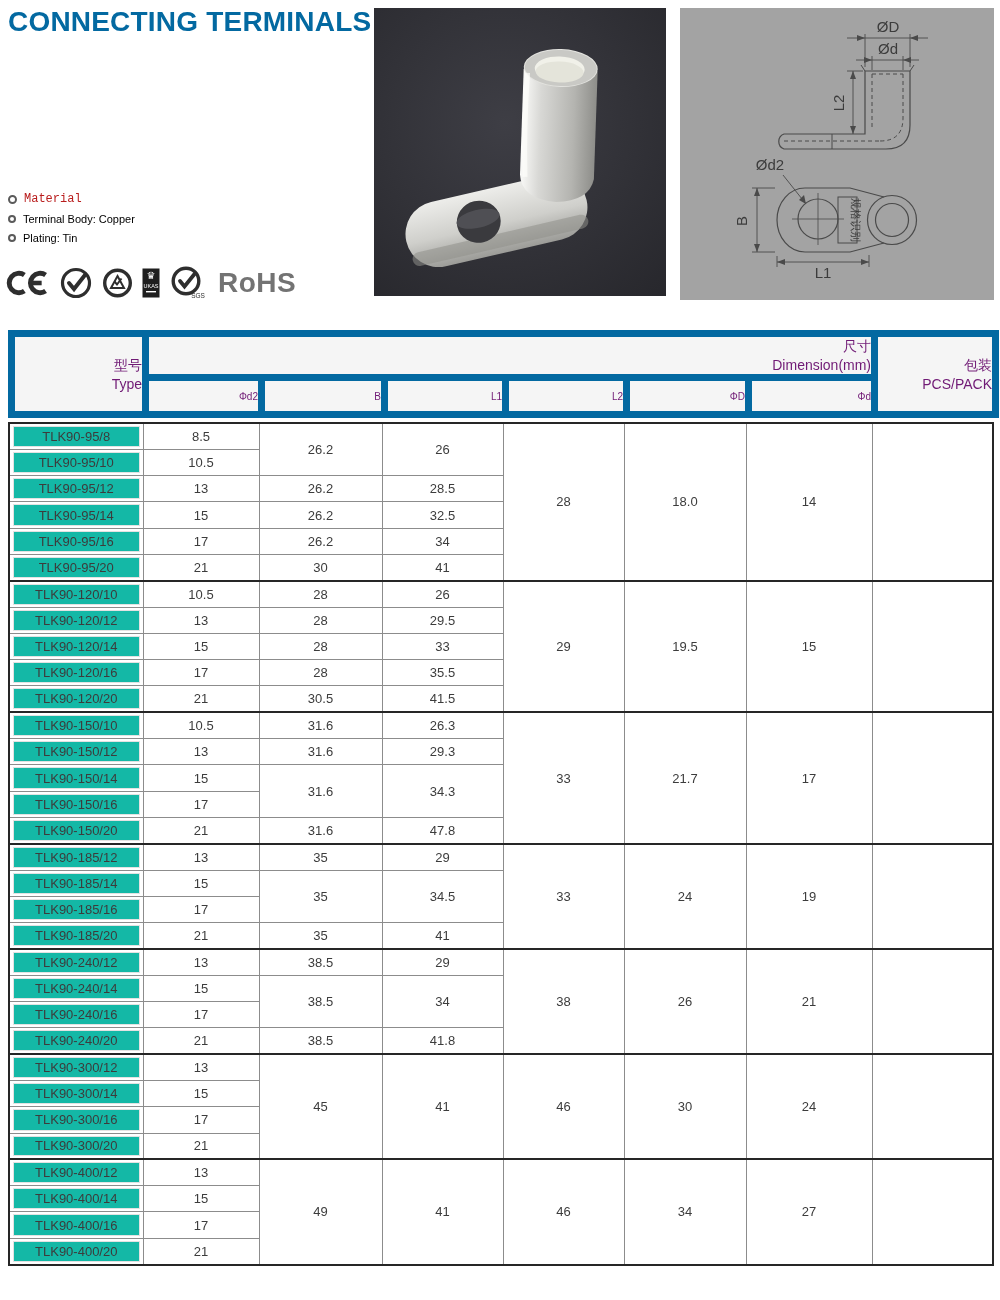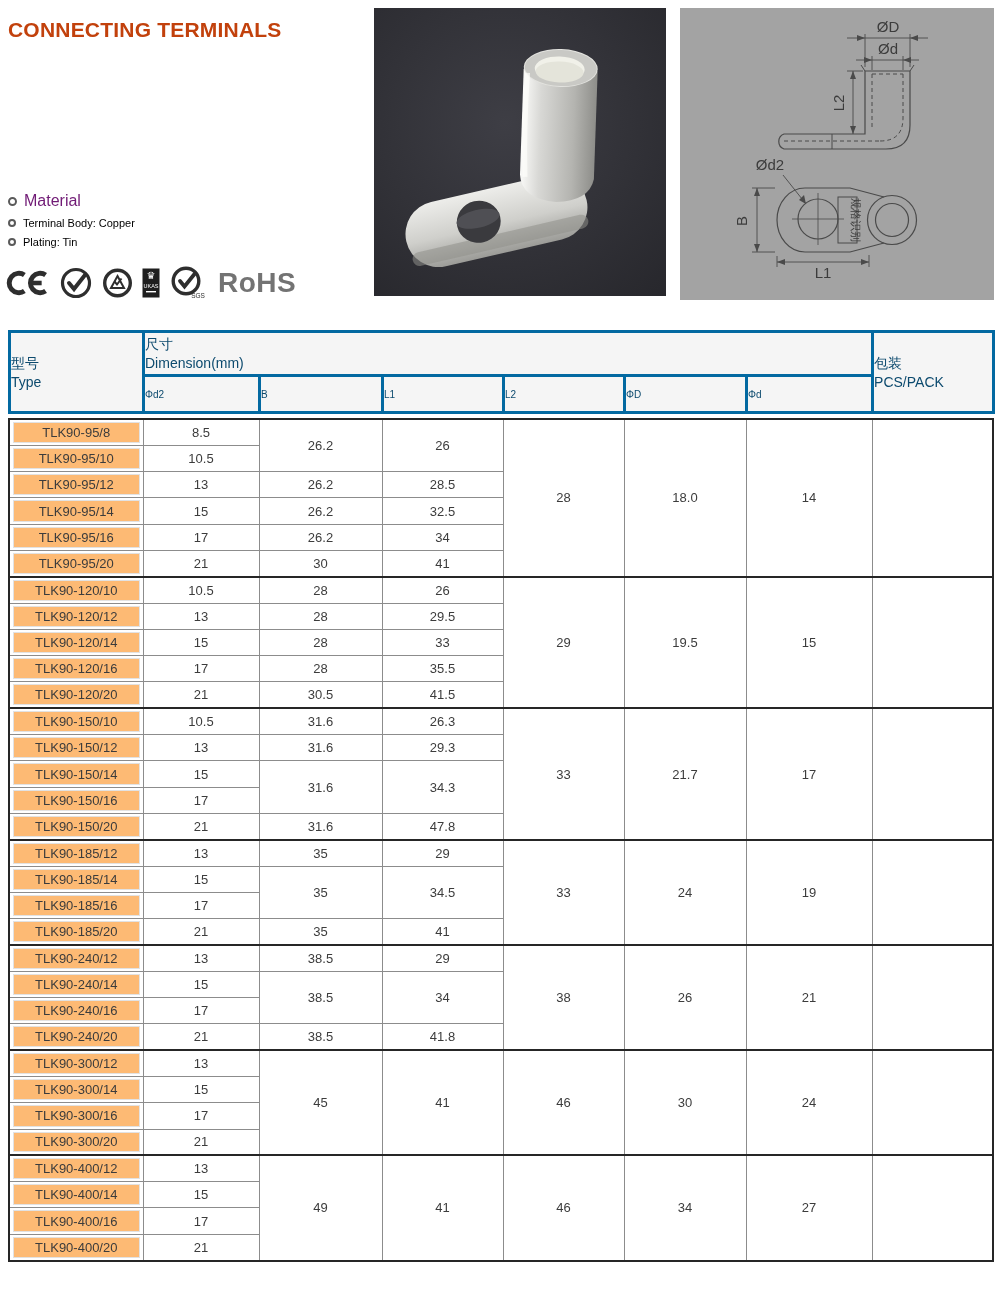--- a/index.html
+++ b/index.html
@@ -2,57 +2,57 @@
 <html><head>
 <meta charset="utf-8">
 <style>
   * { margin:0; padding:0; box-sizing:border-box; }
   html,body { width:1000px; height:1300px; background:#ffffff;
     font-family:"Liberation Sans", sans-serif; color:#3c3c3c; }
   .page { position:relative; width:1000px; height:1300px; overflow:hidden; }
 
   
   .top { position:relative; width:1000px; height:322px; }
-  .title { position:absolute; left:8px; top:18px; font-size:21px; font-weight:800;
-    color:#c2410c; letter-spacing:0.2px; }
+  .title { position:absolute; left:8px; top:6px; font-size:28px; font-weight:800;
+    color:#0369a1; letter-spacing:0.2px; }
 
   .materials { position:absolute; left:8px; top:192px; }
   .mat-row { display:flex; align-items:center; margin-bottom:7px; }
   .bullet { display:inline-block; width:9px; height:9px; border:2.5px solid #5a5a5a;
     border-radius:50%; background:#fff; margin-right:7px; flex:0 0 auto; }
   .bullet.small { width:8px; height:8px; border-width:2.2px; }
-  .mat-head { font-size:16px; color:#701a75; }
+  .mat-head { font-size:12px; color:#b91c1c;font-family:Liberation Mono, monospace; }
   .mat-item { font-size:11px; color:#000000; }
 
   .certs { position:absolute; left:6px; top:263px; height:40px; display:flex;
     align-items:center; gap:9px; }
   .rohs { font-size:28px; font-weight:800; color:#737373; letter-spacing:0.5px;
     margin-left:4px; }
 
   .photo { position:absolute; left:374px; top:8px; width:292px; height:288px; }
   .drawing { position:absolute; left:680px; top:8px; width:314px; height:292px;
     background:#a3a3a3; }
 
   
   .tablewrap { position:absolute; left:8px; top:330px; width:984px; }
   table { border-collapse:collapse; table-layout:fixed; width:984px; }
   .hdr-table { border:2px solid #262626; background:#f5f5f5; margin-bottom:4px; }
-  .hdr-table td { border:3px solid #0369a1; text-align:left; vertical-align:middle;
-    font-size:14px; color:#0c4a6e; }
+  .hdr-table td { border:7px solid #0369a1; text-align:right; vertical-align:middle;
+    font-size:14px; color:#701a75; }
   .hdr-zh { font-size:14px; line-height:19px; }
   .hdr-en { font-size:14px; line-height:18px; }
   .row-dim td { height:44px; }
   .row-sub td { height:37px; font-size:10px; }
 
   .body-table { border:2px solid #262626; }
   .body-table td { border:1px solid #8c8c8c; text-align:center; vertical-align:middle;
     font-size:13px; color:#3c3c3c; height:26.3px; padding:0; background:#ffffff; }
   .body-table tr.group-start td { border-top:2px solid #262626; }
   td.type-cell { padding:2px 3px; }
-  .type-box { background:#fdba74; border:1px solid #e2e2e2; width:100%; height:100%;
+  .type-box { background:#14b8a6; border:1px solid #e2e2e2; width:100%; height:100%;
     display:flex; align-items:center; justify-content:center; font-size:13px; }
 
   svg text { font-family:"Liberation Sans", sans-serif; }
 </style>
 </head>
 <body>
 
 <div class="page">
   <div class="top">
 

